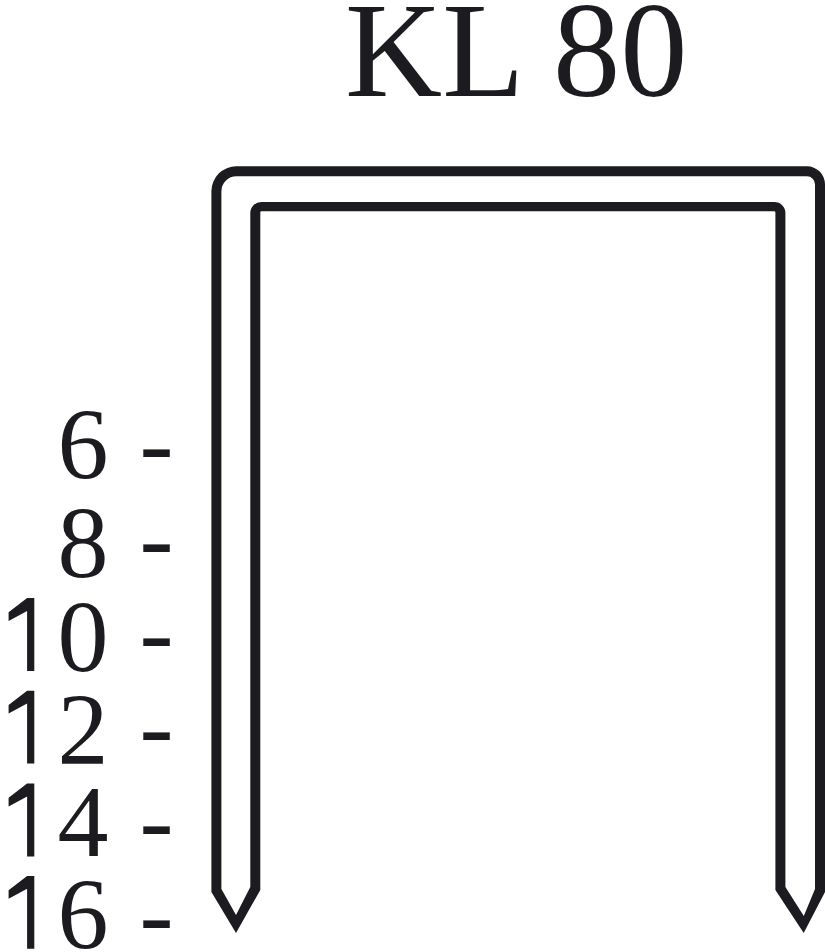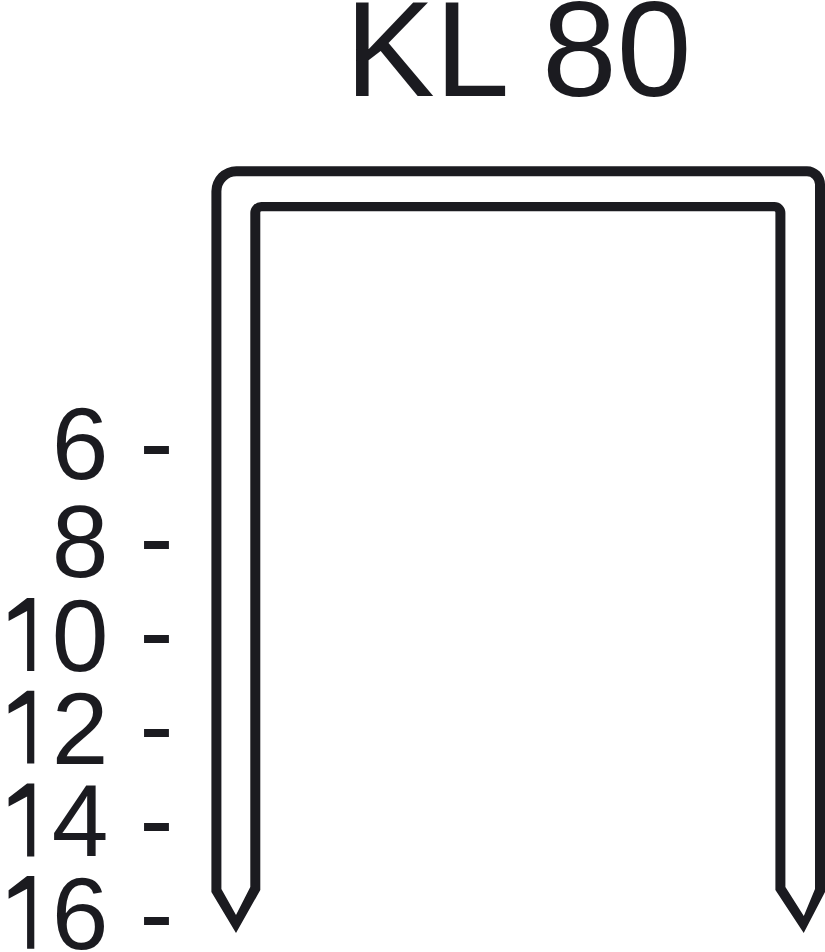--- a/index.html
+++ b/index.html
@@ -1,17 +1,17 @@
 <!DOCTYPE html>
 <html><head>
 <meta charset="utf-8">
 <style>
   html,body{margin:0;padding:0;background:#ffffff;}
   .page{position:relative;width:825px;height:952px;overflow:hidden;background:#ffffff;
-        font-family:Liberation Sans, sans-serif;}
+        font-family:Liberation Serif, serif;}
   svg{display:block;}
 </style>
 </head>
 <body>
 
 <div class="page">
 <svg width="825" height="952" viewBox="0 0 825 952">
 
   <text x="345" y="95.9" font-size="134.5" fill="#1b1b20" xml:space="preserve">KL 80</text>
 

